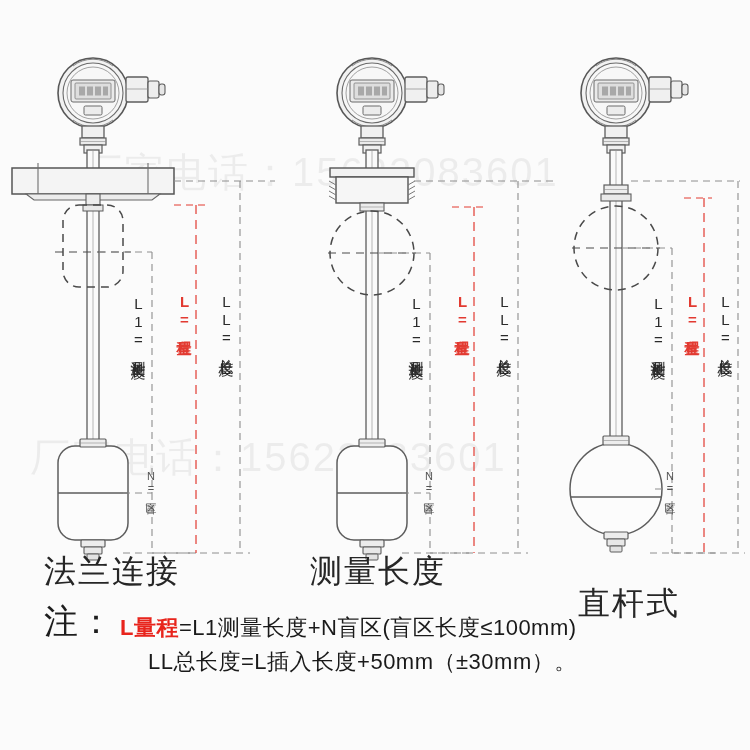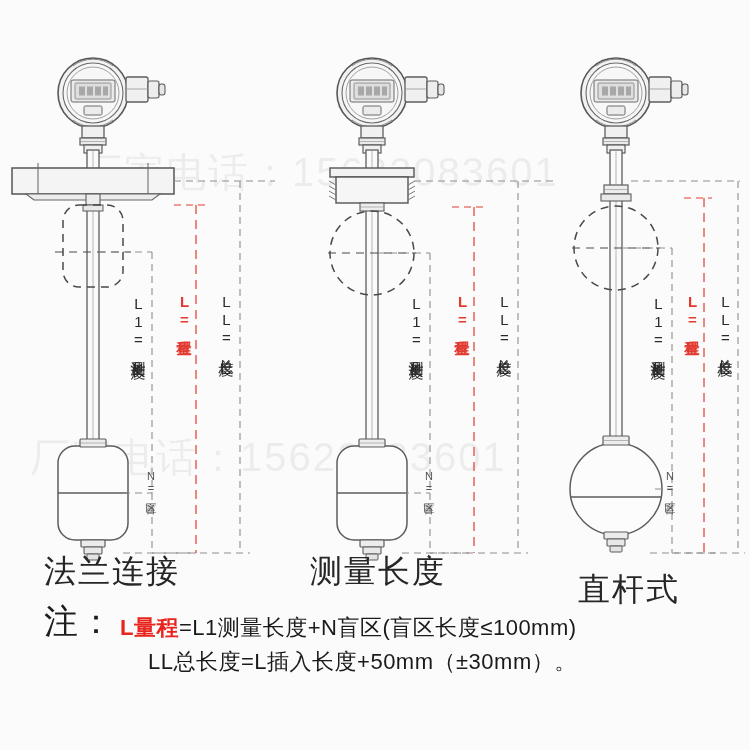--- a/index.html
+++ b/index.html
@@ -260,21 +260,21 @@
   <div class="vlabel black" style="left:497px;top:293px;">LL=总长度</div>
   <div class="vlabel small" style="left:423px;top:470px;">N=盲区</div>
 
   <div class="vlabel black" style="left:651px;top:295px;">L1=测量长度</div>
   <div class="vlabel red" style="left:685px;top:293px;">L=量程</div>
   <div class="vlabel black" style="left:718px;top:293px;">LL=总长度</div>
   <div class="vlabel small" style="left:664px;top:470px;">N=盲区</div>
 
   <div class="caption" style="left:44px;top:550px;">法兰连接</div>
   <div class="caption" style="left:310px;top:550px;">测量长度</div>
-  <div class="caption" style="left:578px;top:568px;">直杆式</div>
+  <div class="caption" style="left:578px;top:582px;">直杆式</div>
 
   <div id="note">
     <div class="note-row">
       <div class="note-zhu">注：</div>
       <div class="note-lines">
         <div class="note-line">
           <span class="red">L量程</span><span>=L1测量长度+N盲区(盲区长度≤100mm)</span>
         </div>
         <div class="note-line second">LL总长度=L插入长度+50mm（±30mm）。</div>
       </div>

